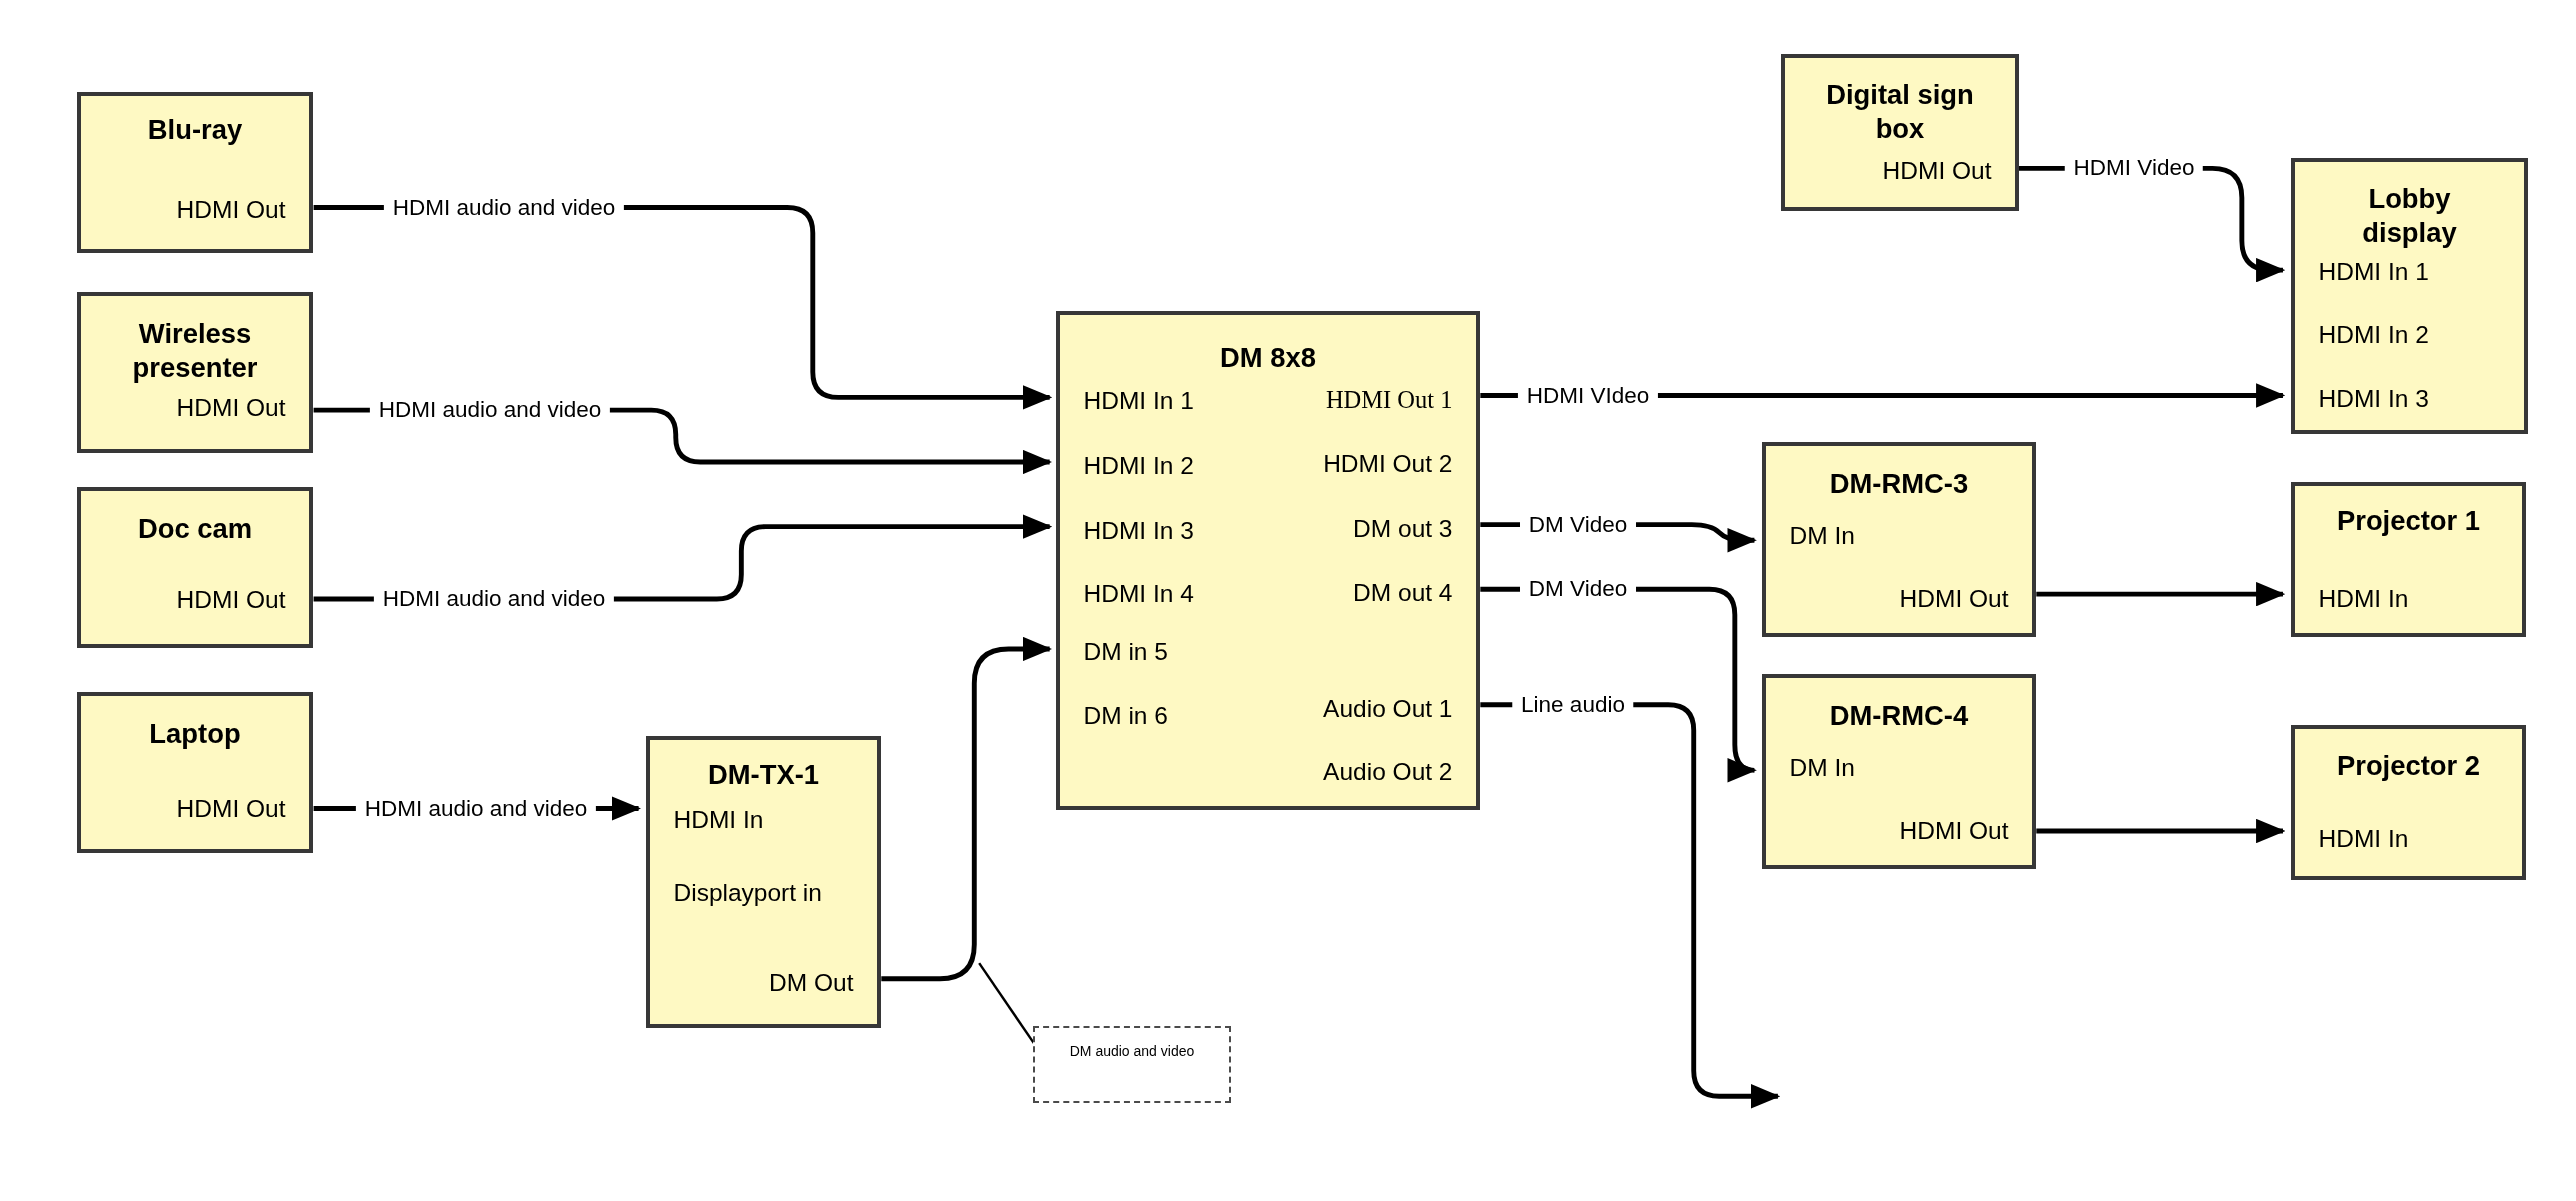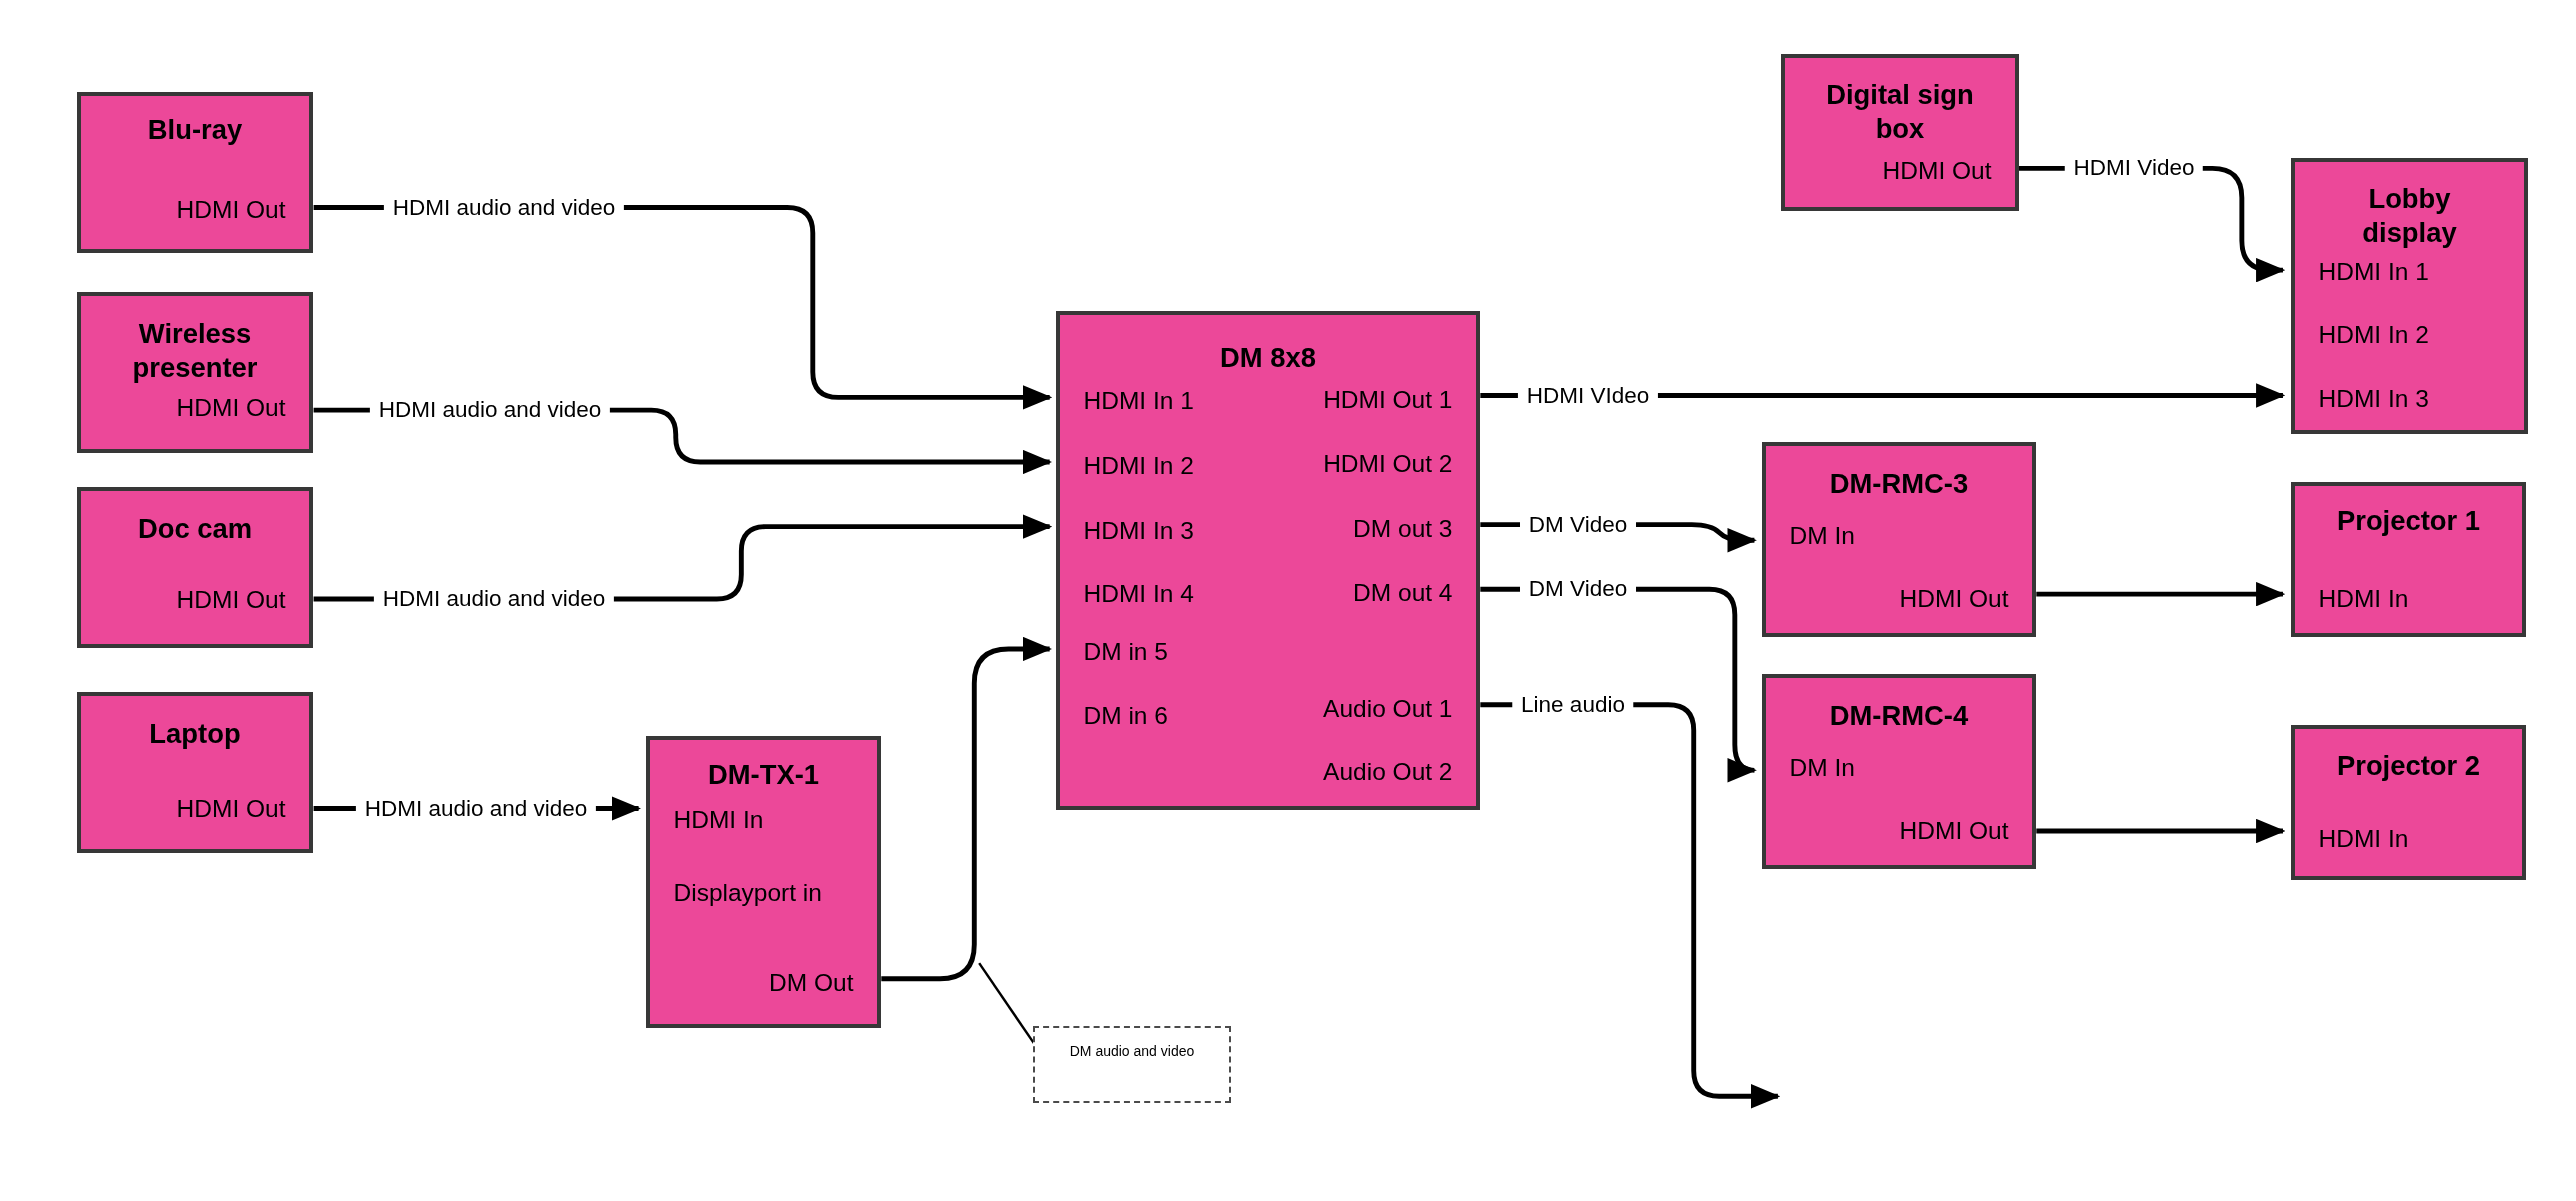--- a/index.html
+++ b/index.html
@@ -1,19 +1,19 @@
 <!DOCTYPE html>
 <html><head>
 <meta charset="utf-8">
 <style>
   html,body{margin:0;padding:0;background:#ffffff;}
   body{font-family:"Liberation Sans","DejaVu Sans",sans-serif;color:#000;}
   .canvas{position:relative;width:2576px;height:1201px;background:#fff;overflow:hidden;}
   .wires{position:absolute;left:0;top:0;width:2576px;height:1201px;}
-  .node{position:absolute;background:#ec4899;border:4.9px solid #373737;box-sizing:border-box;}
+  .node{position:absolute;background:#fef9c3;border:4.9px solid #373737;box-sizing:border-box;}
   .node .title{position:absolute;left:0;right:0;text-align:center;font-weight:bold;font-size:27.4px;line-height:34px;}
   .node .title.narrow{left:12.5%;width:75%;right:auto;}
   .port{position:absolute;font-size:24.5px;line-height:29px;white-space:nowrap;}
   .port.l{left:23.5px;text-align:left;}
   .port.r{right:23.5px;text-align:left;}
   .wire-label{position:absolute;transform:translate(-50%,-50%);background:#fff;padding:1px 8.8px;font-size:22.5px;line-height:27.4px;white-space:nowrap;}
   .callout{position:absolute;border:2px dashed #4a4a4a;background:#fff;box-sizing:border-box;text-align:center;font-size:14px;line-height:28px;padding-top:8.8px;}
 </style>
 </head>
 <body>
@@ -71,21 +71,21 @@
   </div>
 
   <div class="node" style="left:1056px;top:311px;width:424px;height:499px;">
     <div class="title" style="top:26.4px;">DM 8x8</div>
     <span class="port l" style="top:71px;">HDMI In 1</span>
     <span class="port l" style="top:136px;">HDMI In 2</span>
     <span class="port l" style="top:201px;">HDMI In 3</span>
     <span class="port l" style="top:264px;">HDMI In 4</span>
     <span class="port l" style="top:322px;">DM in 5</span>
     <span class="port l" style="top:386px;">DM in 6</span>
-    <span class="port r" style="top:70px;">HDMI Out 1</span>
+    <span class="port r" style="top:70px;font-family:Liberation Serif, serif;">HDMI Out 1</span>
     <span class="port r" style="top:134px;">HDMI Out 2</span>
     <span class="port r" style="top:199px;">DM out 3</span>
     <span class="port r" style="top:263px;">DM out 4</span>
     <span class="port r" style="top:379px;">Audio Out 1</span>
     <span class="port r" style="top:442px;">Audio Out 2</span>
   </div>
 
   <div class="node" style="left:1781px;top:54px;width:238px;height:157px;">
     <div class="title narrow" style="top:19.6px;">Digital sign box</div>
     <span class="port r" style="top:98px;">HDMI Out</span>

